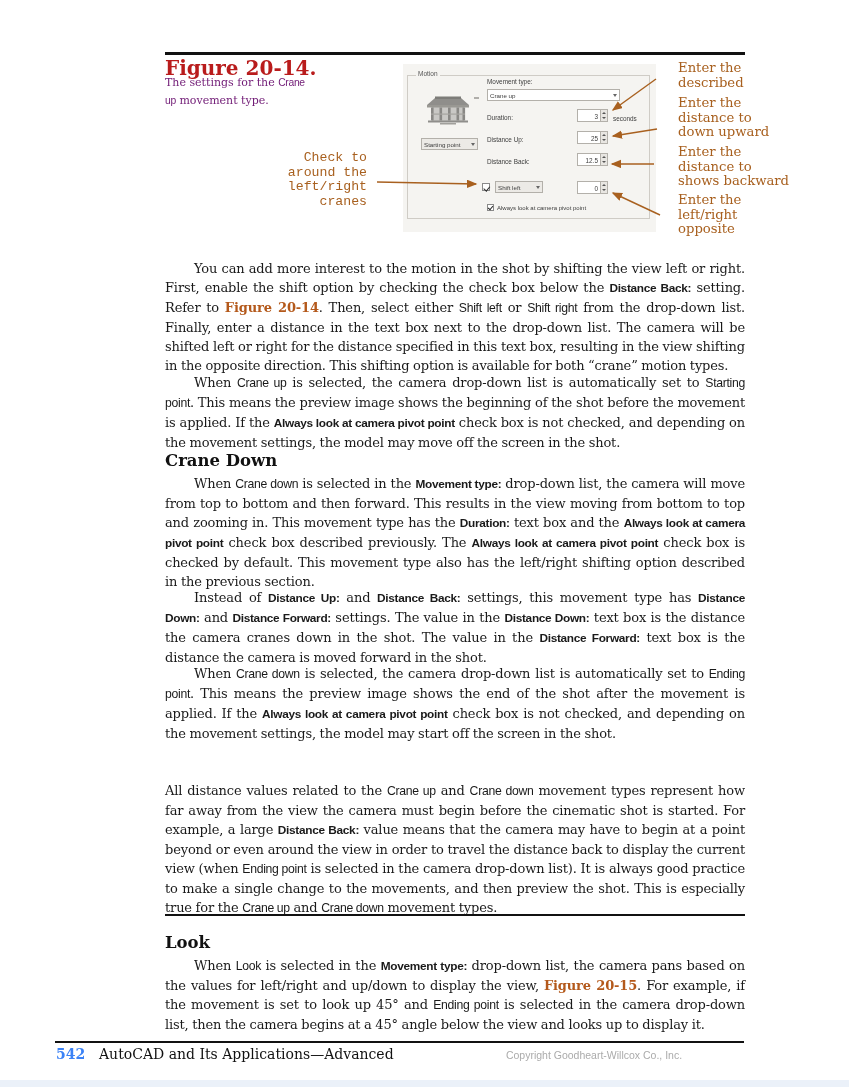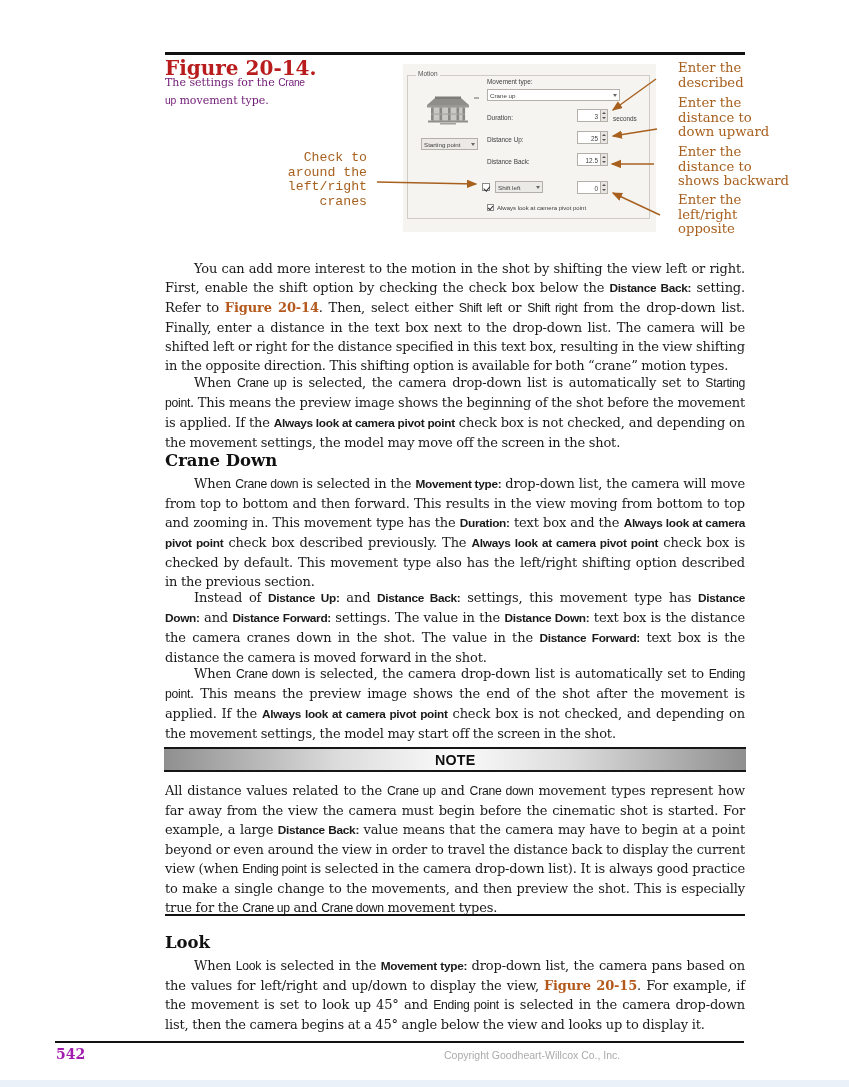--- a/index.html
+++ b/index.html
@@ -64,23 +64,23 @@
 
   
   .note-bar{position:absolute;left:164px;top:747px;width:582px;height:21px;
             border-top:2px solid #161616;border-bottom:2px solid #161616;
             background:linear-gradient(90deg,#8f8f8f 0%,#dcdcdc 30%,#fbfbfb 50%,#dcdcdc 70%,#8f8f8f 100%);
             text-align:center;}
   .note-title{font-family:"Liberation Sans", sans-serif;font-weight:bold;font-size:15px;
               line-height:21px;color:#0e0e0e;letter-spacing:0.2px;display:inline-block;transform:scaleX(0.95);}
 
   
-  .footer-num{position:absolute;left:56px;top:1046px;font-weight:bold;font-size:14px;color:#a21caf;}
+  .footer-num{position:absolute;left:56px;top:1046px;font-weight:bold;font-size:14px;color:#3b82f6;}
   .footer-title{position:absolute;left:99px;top:1046px;font-size:14px;color:#111;}
-  .footer-copy{position:absolute;left:444px;top:1049px;width:300px;text-align:left;
+  .footer-copy{position:absolute;left:444px;top:1049px;width:300px;text-align:center;
                font-family:"Liberation Sans", sans-serif;font-size:10.5px;color:#ababab;}
   .bottom-strip{position:absolute;left:0;right:0;bottom:0;height:7px;background:#ebf1f9;}
 
   svg.fig-arrows{position:absolute;left:0;top:0;pointer-events:none;}
 </style>
 </head>
 <body>
 
 <div class="page">
 
@@ -206,27 +206,25 @@
     </g>
   </svg>
 
   <div class="bodyp indent" style="top:259px;"><span>You can add more interest to the motion in the shot by shifting the view left or right. First, enable the shift option by checking the check box below the </span><span class="seg-b">Distance Back:</span><span> setting. Refer to </span><span class="seg-ref">Figure 20-14</span><span>. Then, select either </span><span class="seg-ui">Shift left</span><span> or </span><span class="seg-ui">Shift right</span><span> from the drop-down list. Finally, enter a distance in the text box next to the drop-down list. The camera will be shifted left or right for the distance specified in this text box, resulting in the view shifting in the opposite direction. This shifting option is available for both “crane” motion types.</span></div>
   <div class="bodyp indent" style="top:373px;"><span>When </span><span class="seg-ui">Crane up</span><span> is selected, the camera drop-down list is automatically set to </span><span class="seg-ui">Starting point</span><span>. This means the preview image shows the beginning of the shot before the movement is applied. If the </span><span class="seg-b">Always look at camera pivot point</span><span> check box is not checked, and depending on the movement settings, the model may move off the screen in the shot.</span></div>
   <div class="h2" style="top:451px;">Crane Down</div>
   <div class="bodyp indent" style="top:474px;"><span>When </span><span class="seg-ui">Crane down</span><span> is selected in the </span><span class="seg-b">Movement type:</span><span> drop-down list, the camera will move from top to bottom and then forward. This results in the view moving from bottom to top and zooming in. This movement type has the </span><span class="seg-b">Duration:</span><span> text box and the </span><span class="seg-b">Always look at camera pivot point</span><span> check box described previously. The </span><span class="seg-b">Always look at camera pivot point</span><span> check box is checked by default. This movement type also has the left/right shifting option described in the previous section.</span></div>
   <div class="bodyp indent" style="top:588px;"><span>Instead of </span><span class="seg-b">Distance Up:</span><span> and </span><span class="seg-b">Distance Back:</span><span> settings, this movement type has </span><span class="seg-b">Distance Down:</span><span> and </span><span class="seg-b">Distance Forward:</span><span> settings. The value in the </span><span class="seg-b">Distance Down:</span><span> text box is the distance the camera cranes down in the shot. The value in the </span><span class="seg-b">Distance Forward:</span><span> text box is the distance the camera is moved forward in the shot.</span></div>
   <div class="bodyp indent" style="top:664px;"><span>When </span><span class="seg-ui">Crane down</span><span> is selected, the camera drop-down list is automatically set to </span><span class="seg-ui">Ending point</span><span>. This means the preview image shows the end of the shot after the movement is applied. If the </span><span class="seg-b">Always look at camera pivot point</span><span> check box is not checked, and depending on the movement settings, the model may start off the screen in the shot.</span></div>
 
-  <div class="note-bar">
-    <span class="note-title">NOTE</span>
-  </div>
   <div class="bodyp" style="top:781px;"><span>All distance values related to the </span><span class="seg-ui">Crane up</span><span> and </span><span class="seg-ui">Crane down</span><span> movement types represent how far away from the view the camera must begin before the cinematic shot is started. For example, a large </span><span class="seg-b">Distance Back:</span><span> value means that the camera may have to begin at a point beyond or even around the view in order to travel the distance back to display the current view (when </span><span class="seg-ui">Ending point</span><span> is selected in the camera drop-down list). It is always good practice to make a single change to the movements, and then preview the shot. This is especially true for the </span><span class="seg-ui">Crane up</span><span> and </span><span class="seg-ui">Crane down</span><span> movement types.</span></div>
   <div class="rule" style="left:165px;top:914px;width:580px;height:2px;"></div>
 
   <div class="h2" style="top:933px;">Look</div>
   <div class="bodyp indent" style="top:956px;"><span>When </span><span class="seg-ui">Look</span><span> is selected in the </span><span class="seg-b">Movement type:</span><span> drop-down list, the camera pans based on the values for left/right and up/down to display the view, </span><span class="seg-ref">Figure 20-15</span><span>. For example, if the movement is set to look up 45° and </span><span class="seg-ui">Ending point</span><span> is selected in the camera drop-down list, then the camera begins at a 45° angle below the view and looks up to display it.</span></div>
 
   <div class="rule" style="left:55px;top:1041px;width:689px;height:2px;"></div>
   <div class="footer-num">542</div>
+  <div class="footer-title">AutoCAD and Its Applications—Advanced</div>
   <div class="footer-copy">Copyright Goodheart-Willcox Co., Inc.</div>
   <div class="bottom-strip"></div>
 
 </div>
 
 </body></html>

